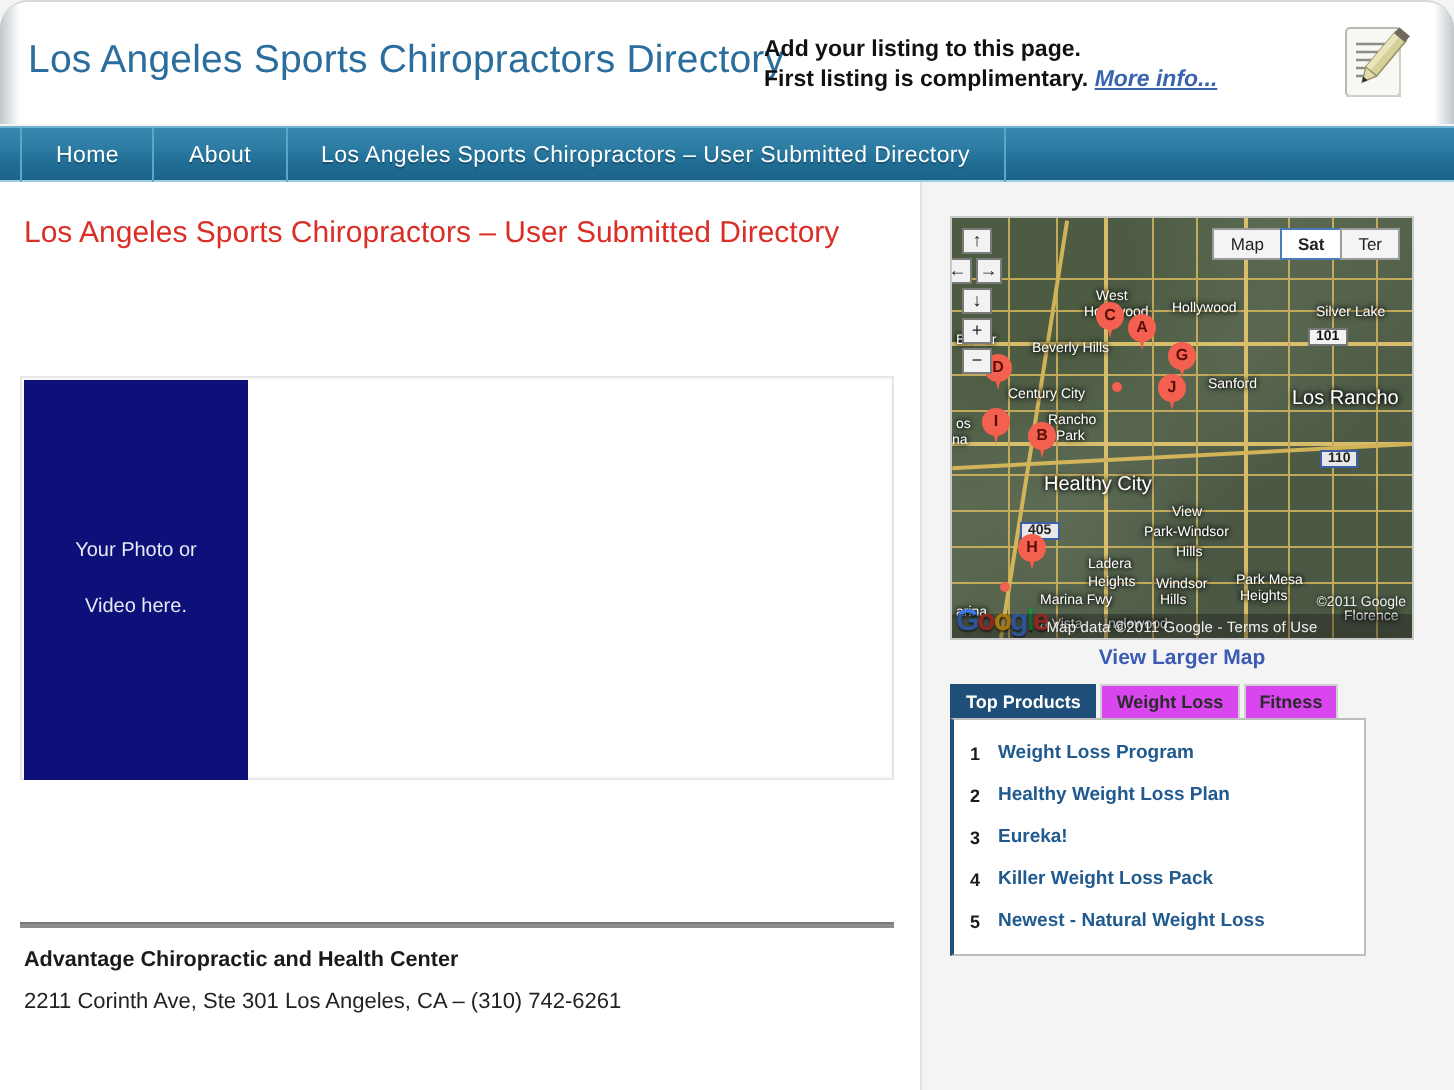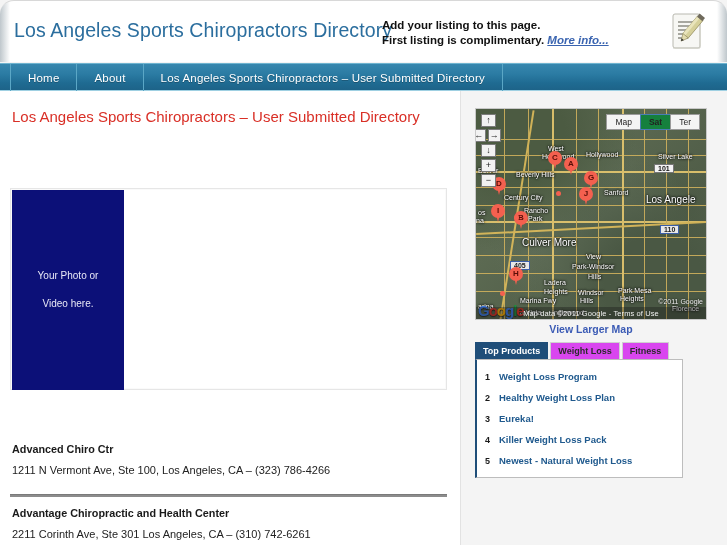--- a/index.html
+++ b/index.html
@@ -185,21 +185,21 @@
   }
   .pan-row { display:flex; gap:2px; margin-left:-9px; }
   .pan-up { margin-left: 0px; }
   .map-types {
     position:absolute; right:6px; top:5px; display:flex;
   }
   .mtype {
     font-size:8.5px; color:#222; background:#f4f4f4;
     border:1px solid #9a9a9a; padding:2px 8px; margin-left:-1px;
   }
-  .mtype.active { font-weight:bold; border-color:#4a7db5; background:#15803d;}
+  .mtype.active { font-weight:bold; border-color:#4a7db5; background:#ffffff;}
   .map-footer {
     position:absolute; left:0; right:0; bottom:0; height:12px;
     background: rgba(20,20,20,.35);
     color:#f0f0f0; font-size:7.5px; display:flex; align-items:center;
     justify-content:center; letter-spacing:.1px;text-align:center;
   }
   .glogo {
     position:absolute; left:2px; bottom:1px; font-size:15px; font-weight:bold;
     letter-spacing:-1px; line-height:1;
     text-shadow:0 1px 1px rgba(0,0,0,.6);
@@ -292,24 +292,20 @@
       <div class="feature-box">
         <div class="feature-photo">
           <span>
             <span>Your Photo or</span><br>
             <span>Video here.</span>
           </span>
         </div>
       </div>
 
       <div class="listings">
-        <div class="listing">
-          <div class="listing-name">Advanced Chiro Ctr</div>
-          <div class="listing-addr">1211 N Vermont Ave, Ste 100, Los Angeles, CA – (323) 786-4266</div>
-        </div>
         <div class="listing-sep"></div>
         <div class="listing">
           <div class="listing-name">Advantage Chiropractic and Health Center</div>
           <div class="listing-addr">2211 Corinth Ave, Ste 301 Los Angeles, CA – (310) 742-6261</div>
         </div>
 
       </div>
     </div>
 
     <div class="side-col">
@@ -343,24 +339,24 @@
           </div>
 
           <div class="maplabel" style="left:72px;top:36px;">West</div>
           <div class="maplabel" style="left:66px;top:44px;">Hollywood</div>
           <div class="maplabel" style="left:110px;top:42px;">Hollywood</div>
           <div class="maplabel" style="left:182px;top:44px;">Silver Lake</div>
           <div class="maplabel" style="left:2px;top:58px;">Bel Air</div>
           <div class="maplabel" style="left:40px;top:62px;">Beverly Hills</div>
           <div class="maplabel" style="left:28px;top:85px;">Century City</div>
           <div class="maplabel" style="left:128px;top:80px;">Sanford</div>
-          <div class="maplabel big" style="left:170px;top:85px;">Los Angele</div>
+          <div class="maplabel big" style="left:170px;top:85px;">Los Rancho</div>
           <div class="maplabel" style="left:48px;top:98px;">Rancho</div>
           <div class="maplabel" style="left:52px;top:106px;">Park</div>
-          <div class="maplabel big" style="left:46px;top:128px;">Culver More</div>
+          <div class="maplabel big" style="left:46px;top:128px;">Healthy City</div>
           <div class="maplabel" style="left:110px;top:144px;">View</div>
           <div class="maplabel" style="left:96px;top:154px;">Park-Windsor</div>
           <div class="maplabel" style="left:112px;top:164px;">Hills</div>
           <div class="maplabel" style="left:68px;top:170px;">Ladera</div>
           <div class="maplabel" style="left:68px;top:179px;">Heights</div>
           <div class="maplabel" style="left:102px;top:180px;">Windsor</div>
           <div class="maplabel" style="left:104px;top:188px;">Hills</div>
           <div class="maplabel" style="left:142px;top:178px;">Park Mesa</div>
           <div class="maplabel" style="left:144px;top:186px;">Heights</div>
           <div class="maplabel" style="left:76px;top:200px;">Inglewood</div>

